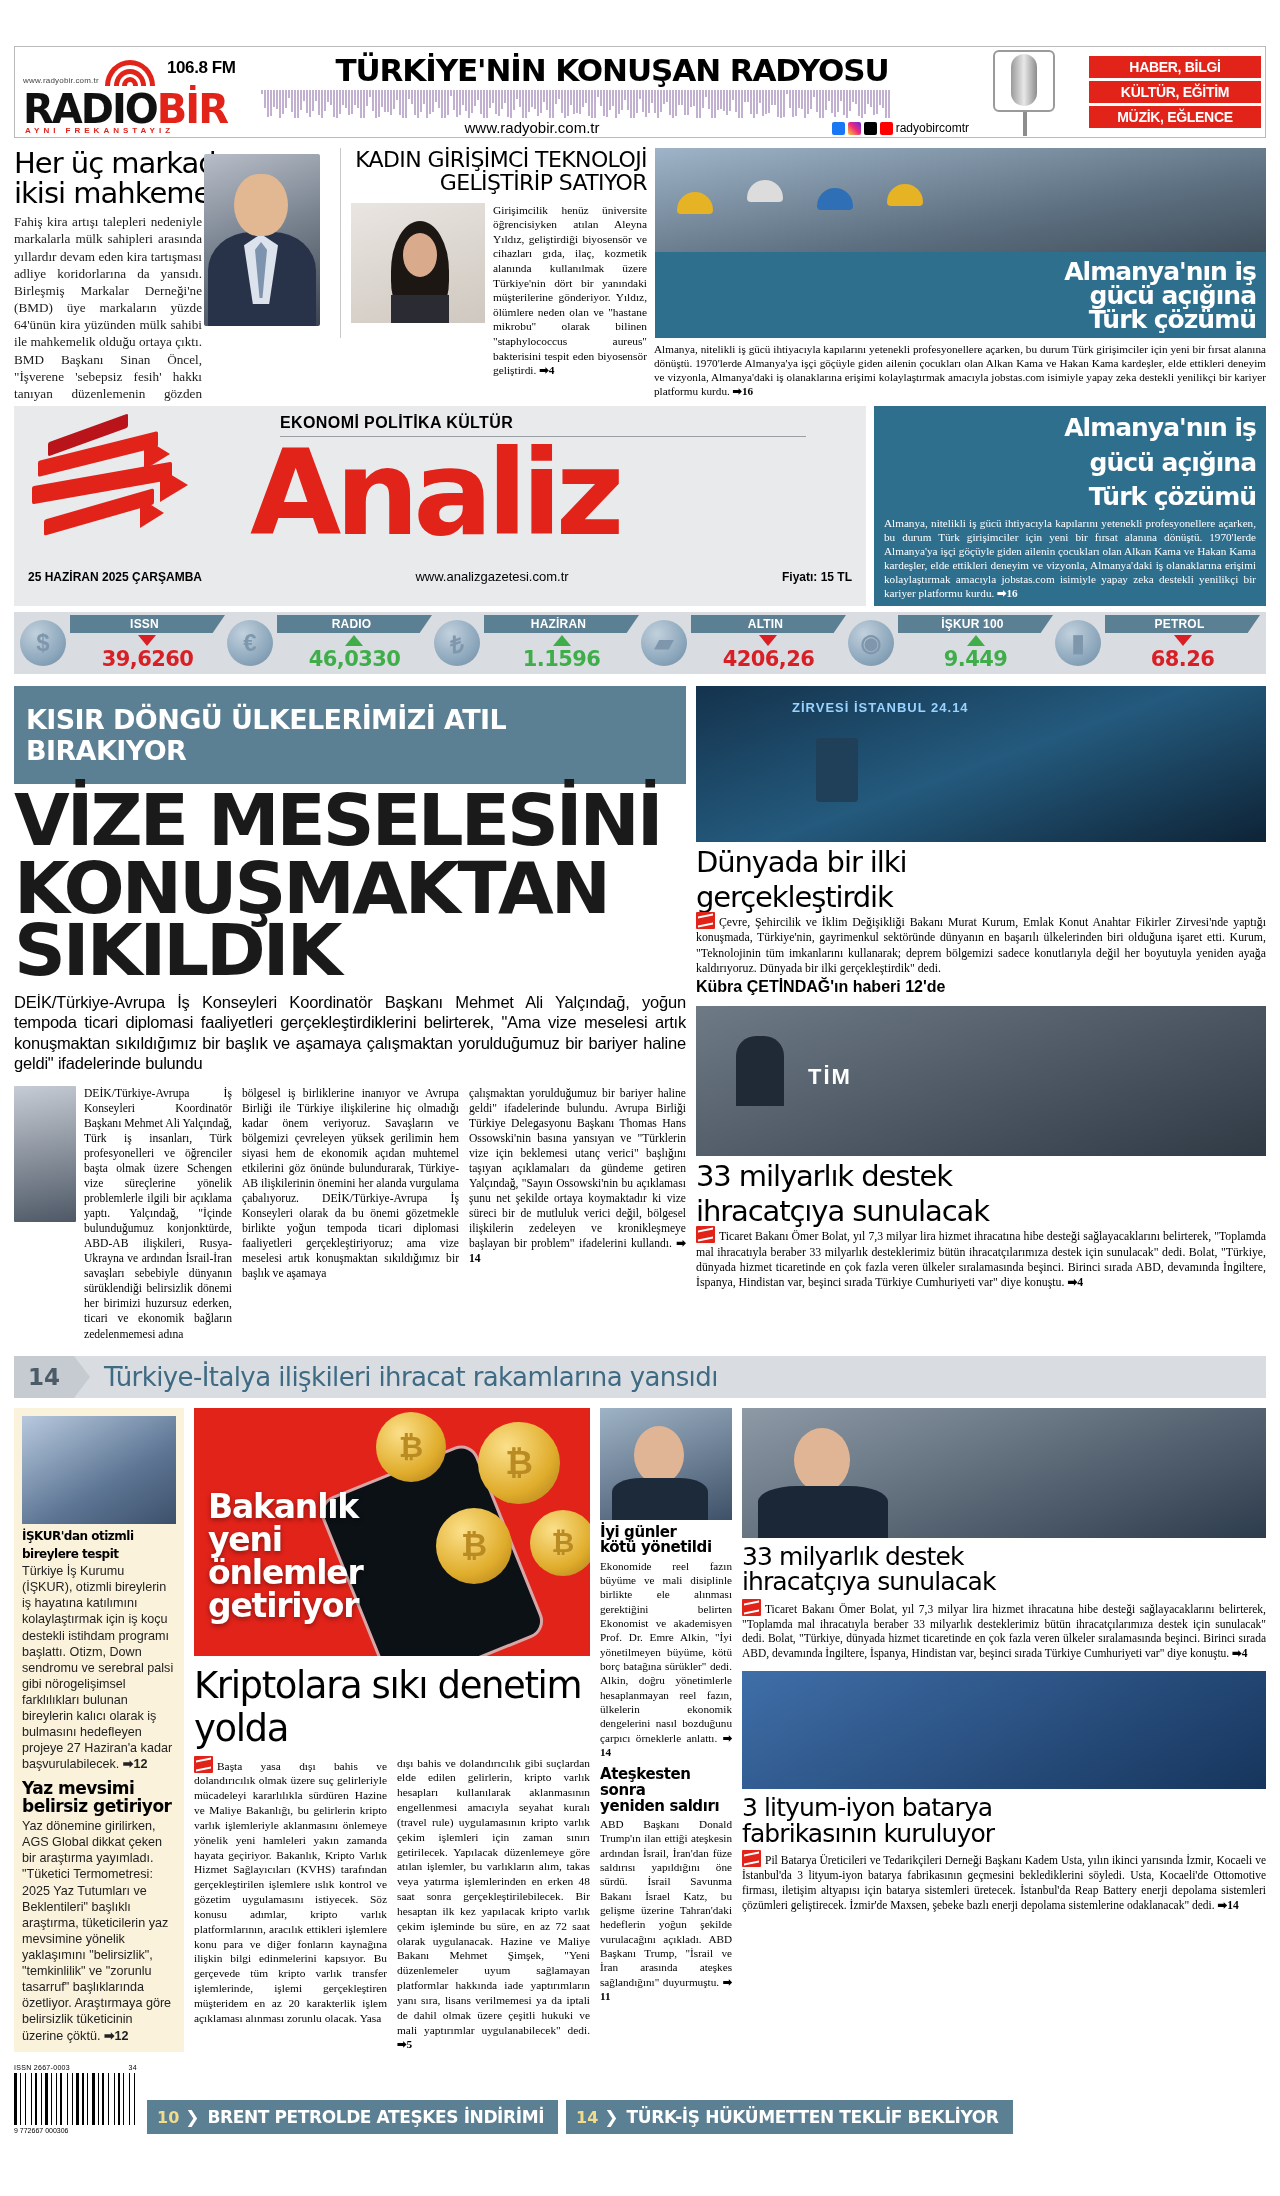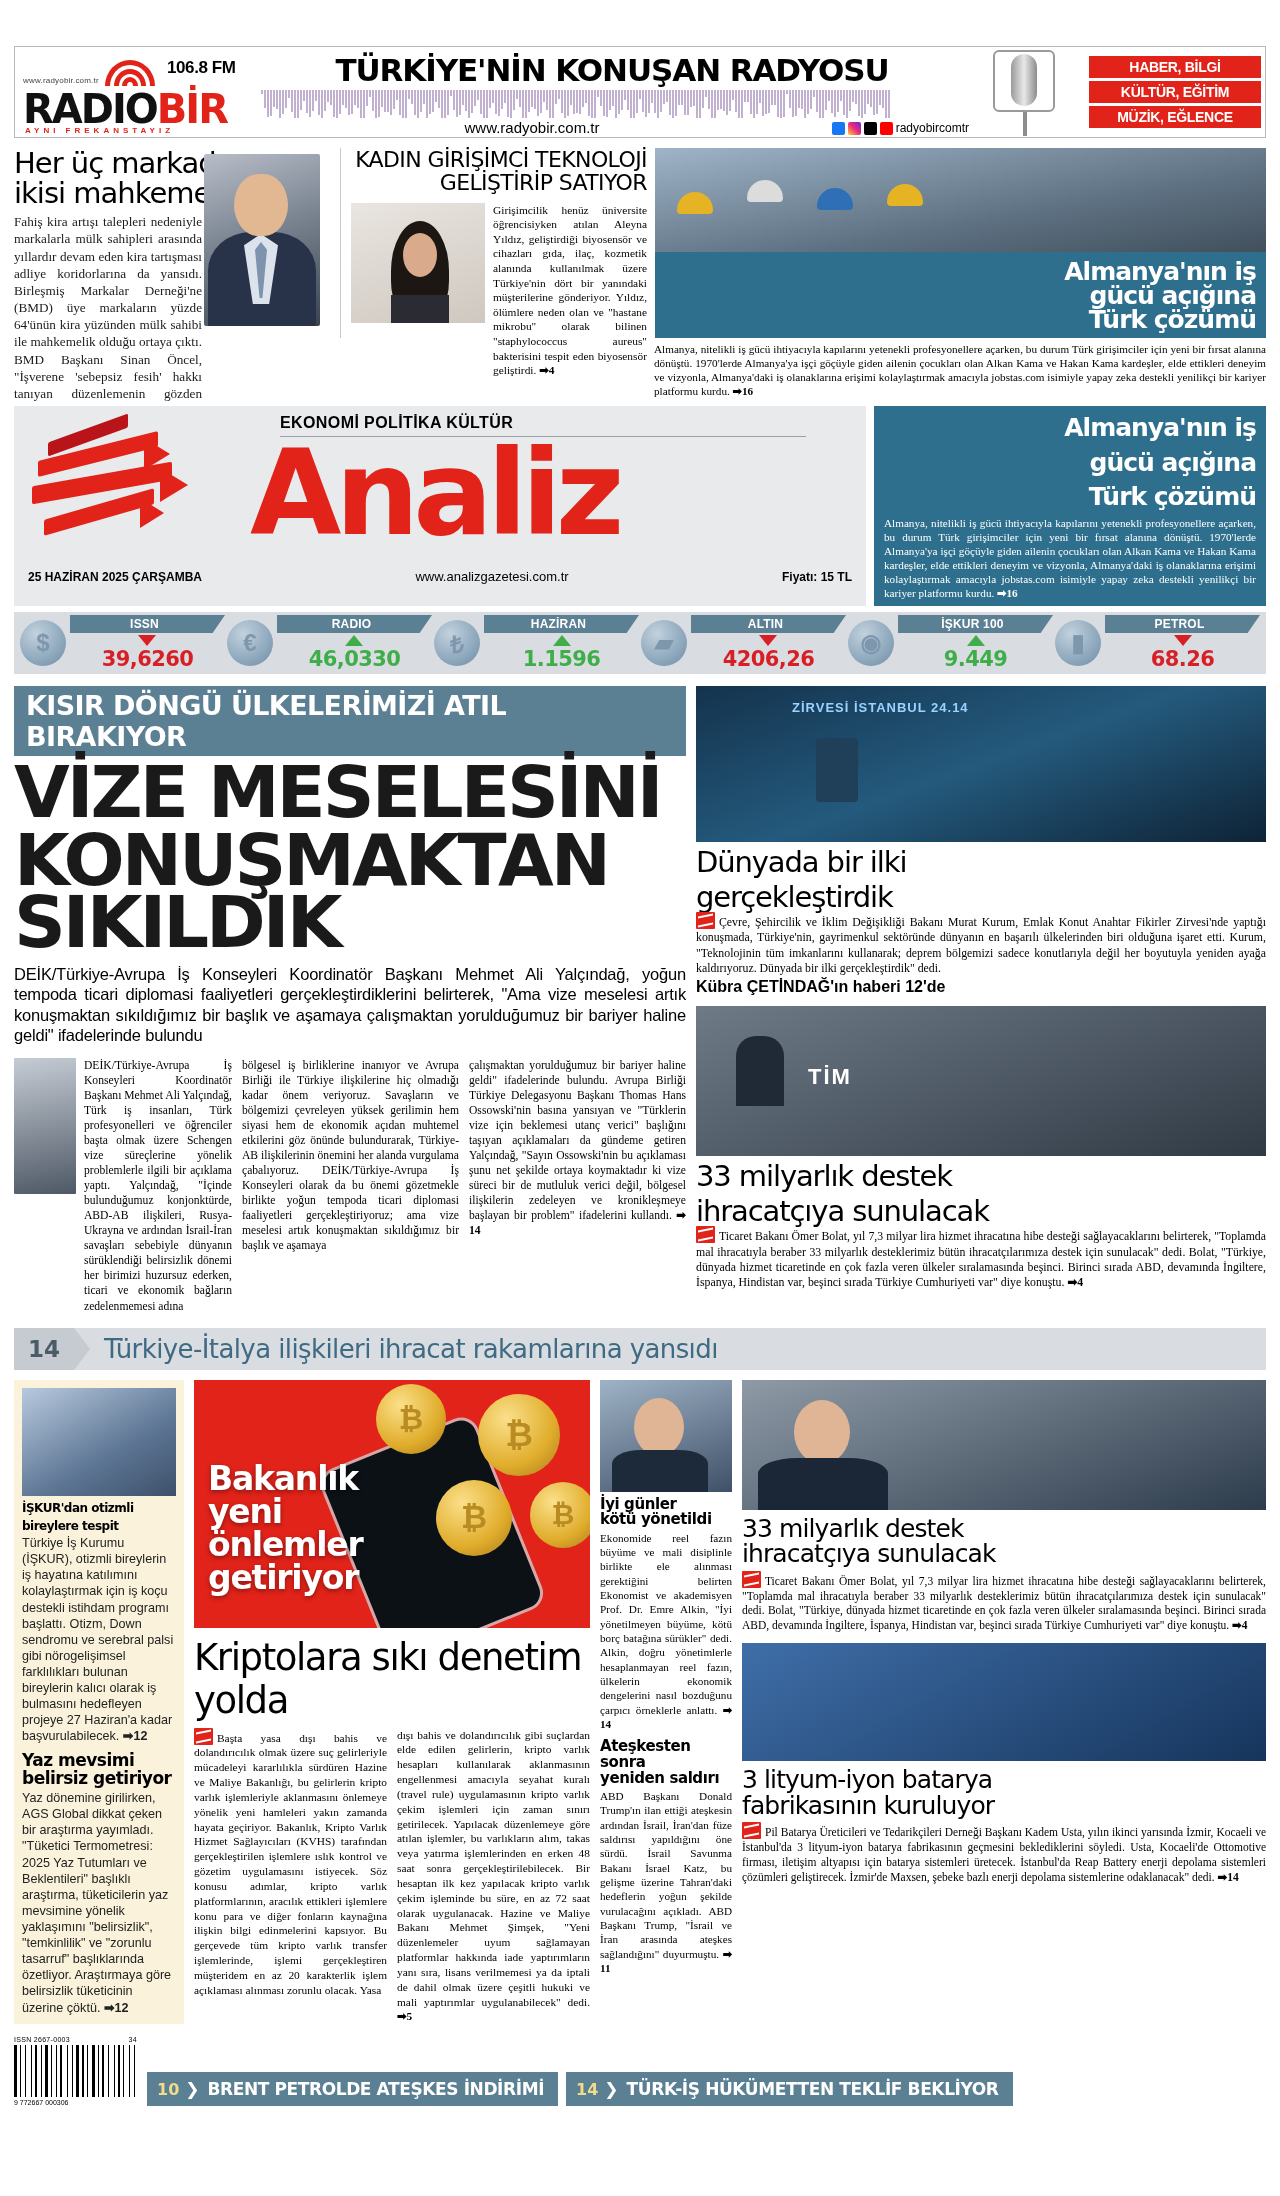--- a/index.html
+++ b/index.html
@@ -112,21 +112,21 @@
   .tri{ width:0;height:0; border-left:9px solid transparent; border-right:9px solid transparent; margin-top:2px;}
   .tri.down{ border-top:11px solid #d81f26; }
   .tri.up{ border-bottom:11px solid #3fae4a; }
   .val-down{ color:#d81f26; } .val-up{ color:#3fae4a; }
   .tk-valrow{ display:flex; flex-direction:column; align-items:center; }
 
   
   .main-wrap{ display:flex; margin-top:12px; }
   .main-left{ flex:0 0 672px; }
   .kicker-bar{ background:#5b7f93; color:#fff; font-size:27px; font-weight:800;
-     padding:4px 12px; letter-spacing:-.6px; font-family:"DejaVu Sans", sans-serif;}
+     padding:18px 12px; letter-spacing:-.6px; font-family:"DejaVu Sans", sans-serif;}
   .big-head{ font-size:72px; font-weight:800; line-height:.86; letter-spacing:-3px; margin-top:6px;
      font-family:"DejaVu Sans", sans-serif; color:#1a1a1a;}
   .lead{ font-size:16.5px; line-height:1.24; margin-top:10px; text-align:justify; letter-spacing:-.2px;}
   .cols{ display:flex; gap:10px; margin-top:12px; }
   .col{ flex:1; font-family:"Liberation Serif", serif; font-size:11.6px; line-height:1.3; text-align:justify;}
   .col.first{ flex:0 0 218px; display:flex; gap:8px; }
   .lead-photo{ flex:0 0 62px; height:136px; background:linear-gradient(170deg,#c6ccd4,#4e5866); border-radius:1px;}
   .dropcapline{ font-family:"Liberation Serif", serif; font-size:11.6px; line-height:1.3; text-align:justify;}
 
   .main-right{ flex:1; margin-left:10px; }

